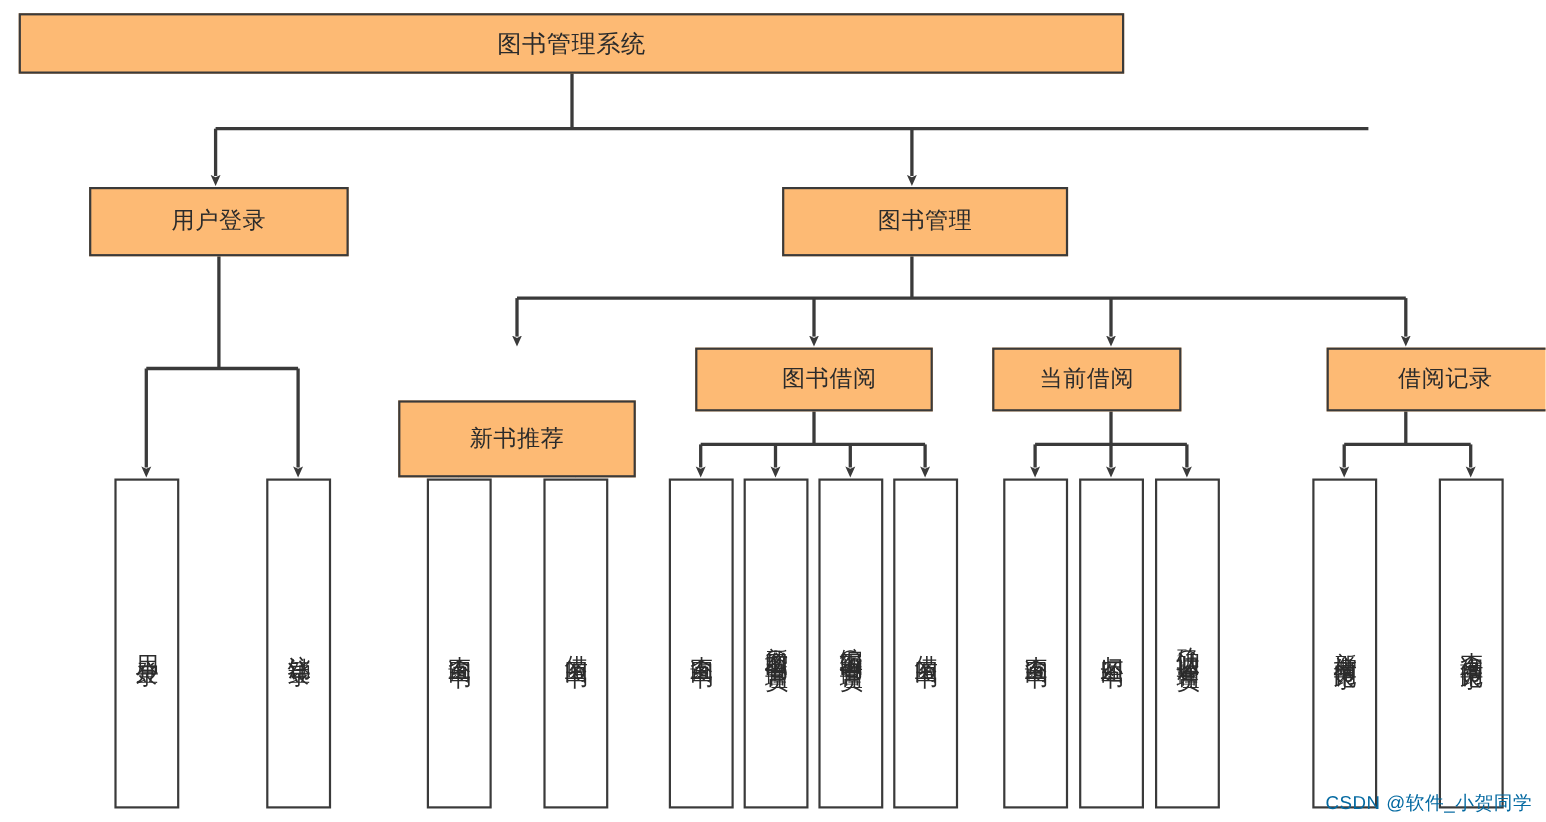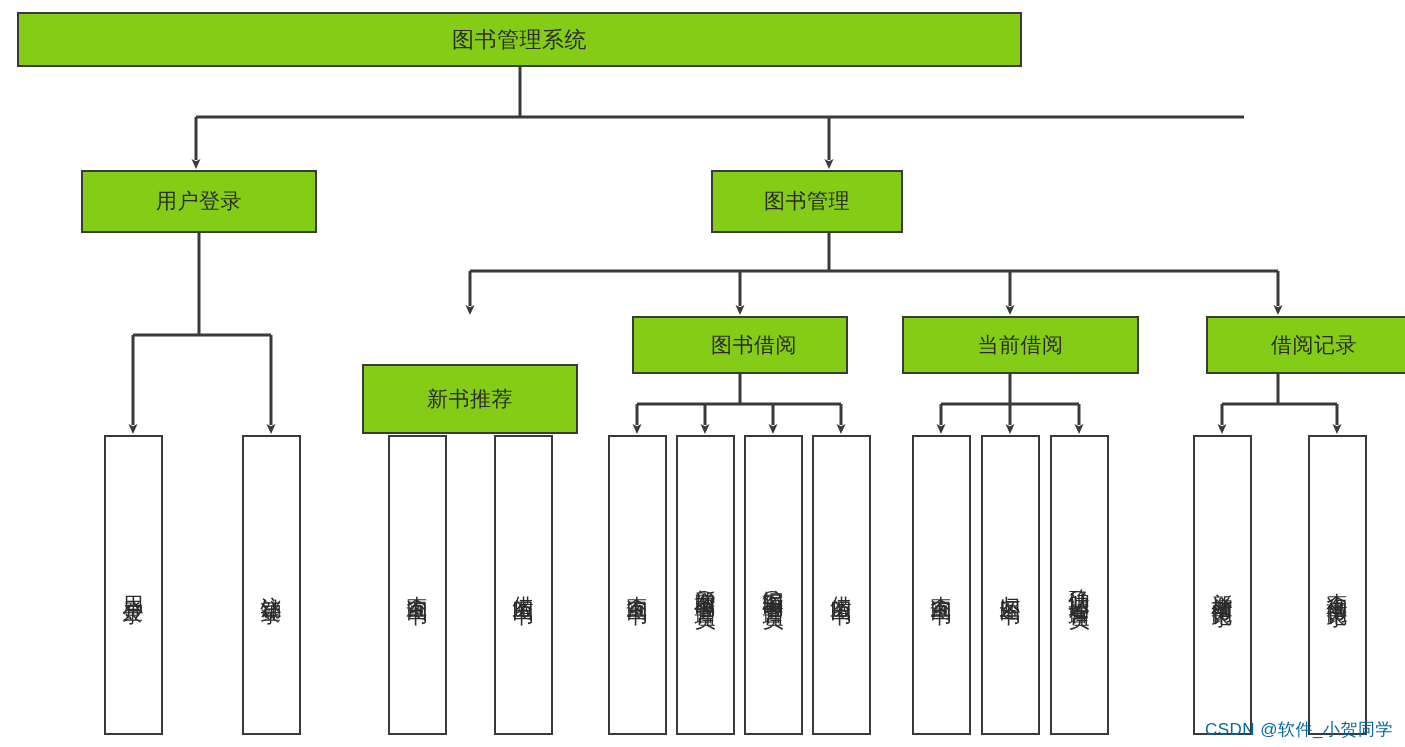--- a/index.html
+++ b/index.html
@@ -23,21 +23,21 @@
     position: absolute;
     top: 0;
     left: 0;
     width: 1405px;
     height: 747px;
   }
   
   .node-box {
     position: absolute;
     box-sizing: border-box;
-    background: #84cc16;
+    background: #fdba74;
     border: 2px solid #3a3a3a;
     display: flex;
     align-items: center;
     justify-content: center;
   }
   .node-label {
     color: #2b2b2b;
     font-size: 21px;
     line-height: 1.25;
     letter-spacing: 0.5px;
@@ -132,31 +132,31 @@
     </g>
   </svg>
 
   <div class="node-box root" style="left:17px; top:12px; width:1005px; height:55px;">
     <span class="node-label">图书管理系统</span>
   </div>
 
   <div class="node-box" style="left:81px; top:170px; width:236px; height:63px;">
     <span class="node-label">用户登录</span>
   </div>
-  <div class="node-box" style="left:711px; top:170px; width:192px; height:63px;">
+  <div class="node-box" style="left:711px; top:170px; width:260px; height:63px;">
     <span class="node-label">图书管理</span>
   </div>
 
   <div class="node-box" style="left:362px; top:316px; width:216px; height:70px;margin-top:48px;">
     <span class="node-label">新书推荐</span>
   </div>
   <div class="node-box" style="left:632px; top:316px; width:216px; height:58px;padding-left:28px;">
     <span class="node-label">图书借阅</span>
   </div>
-  <div class="node-box" style="left:902px; top:316px; width:237px; height:58px;">
+  <div class="node-box" style="left:902px; top:316px; width:172px; height:58px;">
     <span class="node-label">当前借阅</span>
   </div>
   <div class="node-box" style="left:1170px; top:316px; width:216px; height:58px;margin-left:36px;">
     <span class="node-label">借阅记录</span>
   </div>
 
   <div class="leaf-box" style="left:104px; top:435px; width:59px; height:300px;">
     <span class="leaf-label">用户登录</span>
   </div>
   <div class="leaf-box" style="left:242px; top:435px; width:59px; height:300px;">

